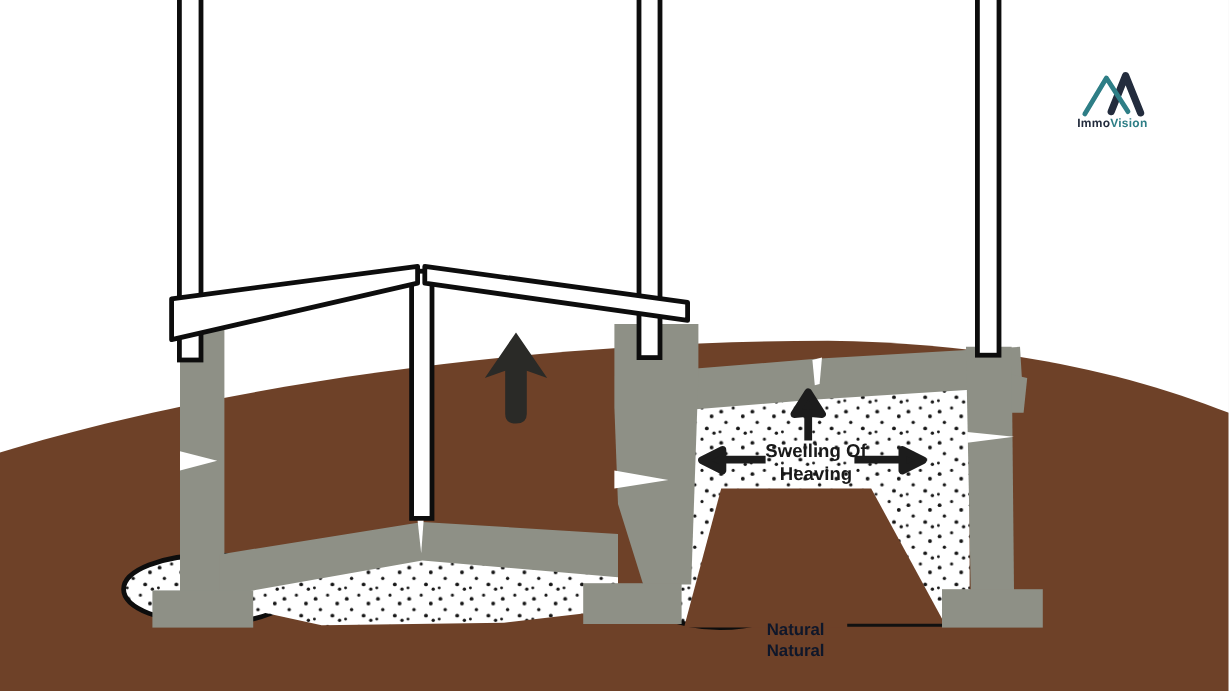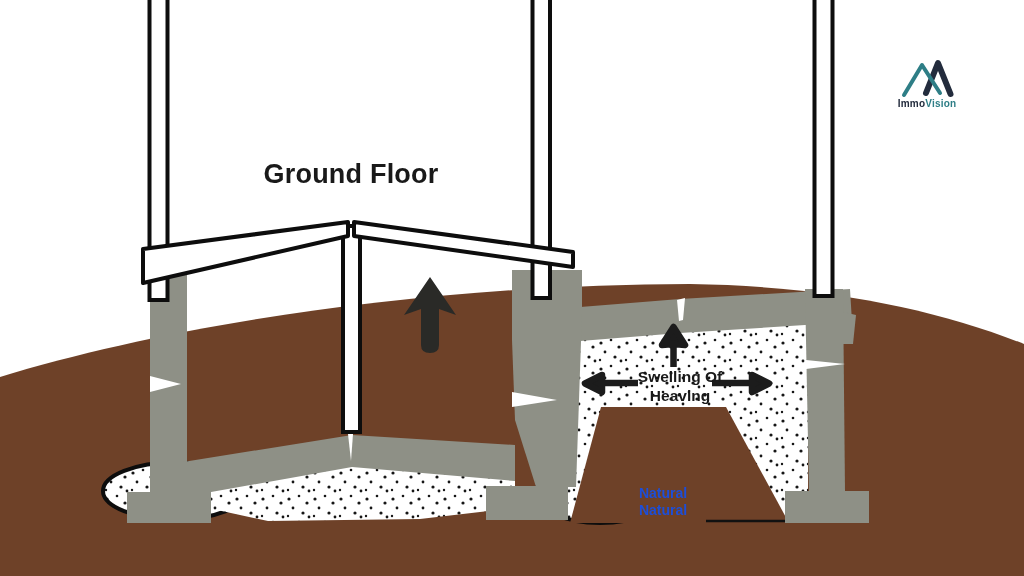--- a/index.html
+++ b/index.html
@@ -5,21 +5,21 @@
   html,body{margin:0;padding:0;background:#e8e8e8;}
   #stage{
     position:relative;width:1024px;height:576px;overflow:hidden;
     background:#ffffff;font-family:"Liberation Sans",sans-serif;
   }
   #scene{position:absolute;left:0;top:0;}
   .lbl{position:absolute;transform:translate(-50%,-50%);text-align:center;
        white-space:nowrap;color:#191919;font-weight:700;}
   .room-lbl{font-size:27px;letter-spacing:.2px;}
   .note-lbl{font-size:15.5px;line-height:19px;}
-  .ground-lbl{font-size:14px;line-height:16.5px;color:#1d4ed8;}
+  .ground-lbl{font-size:14px;line-height:16.5px;color:#0f172a;margin-top:32px;}
   .logo-text{font-size:10px;letter-spacing:.2px;}
   .logo-text .p2{color:#2e7e86;}
   .logo-text .p1{color:#232c3d;}
 </style>
 </head>
 <body>
 
 <div id="stage">
 
   <svg id="scene" width="1024" height="576" viewBox="0 0 1024 576">
@@ -82,21 +82,20 @@
     <path d="M673.5,367 L673.5,344 M673.5,344 L662,345 L673.5,327 L685,345 Z" fill="#1c1c1c" stroke="#1c1c1c" stroke-width="6.5" stroke-linejoin="round"></path>
     <path d="M638,383 L602,383 M602,375 L585,383.5 L602,392 Z" fill="#1c1c1c" stroke="#1c1c1c" stroke-width="6.5" stroke-linejoin="round"></path>
     <path d="M712,383 L752,383 M752,375 L769,383.5 L752,392 Z" fill="#1c1c1c" stroke="#1c1c1c" stroke-width="6.5" stroke-linejoin="round"></path>
 
     <g>
       <path d="M926,93 L938,63 L950.5,94" fill="none" stroke-width="6" stroke-linejoin="round" stroke-linecap="round" stroke="#232c3d"></path>
       <path d="M904,95 L922,65 L940,93" fill="none" stroke-width="4" stroke-linejoin="round" stroke-linecap="round" stroke="#2e7e86"></path>
     </g>
   </svg>
 
-  <div class="lbl room-lbl" style="left:351px;top:174px;">Ground Floor</div>
 
 
   <div class="lbl note-lbl" style="left:680px;top:386px;">
     <div>Swelling Of</div>
     <div>Heaving</div>
   </div>
 
   <div class="lbl ground-lbl" style="left:663px;top:501px;">
     <div>Natural</div>
     <div>Natural</div>

